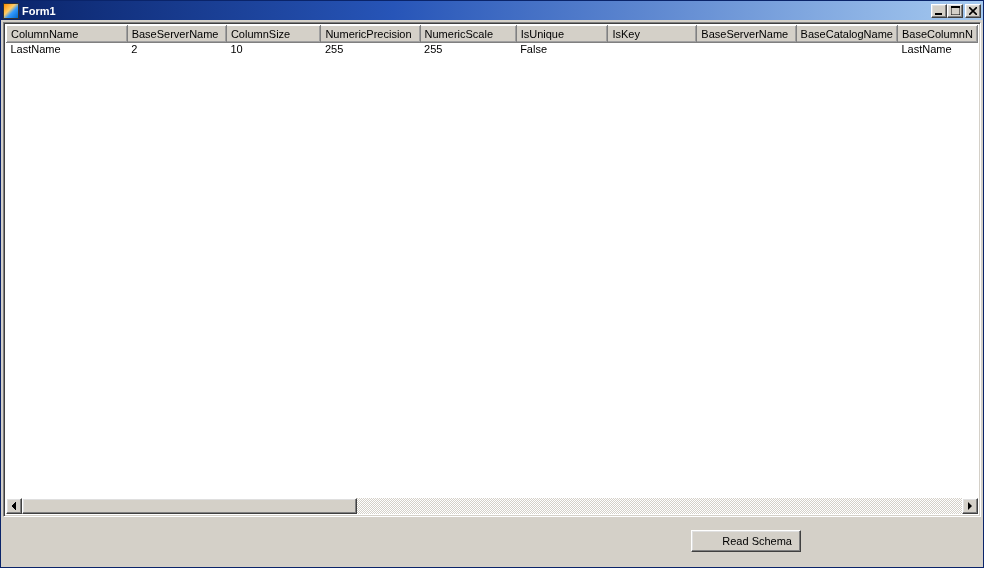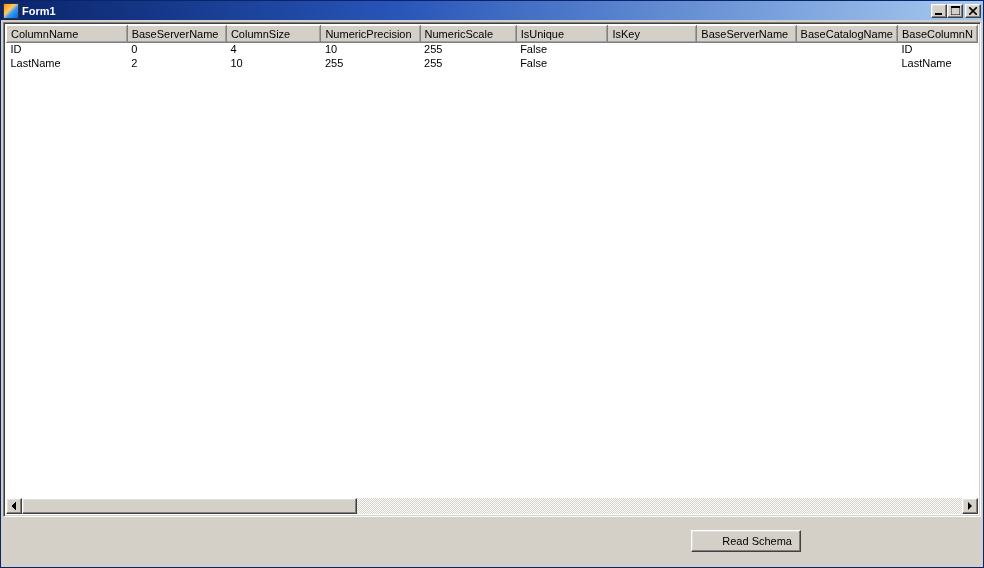--- a/index.html
+++ b/index.html
@@ -204,32 +204,20 @@
                   <th style="width: 100px;">NumericPrecision</th>
                   <th style="width: 100px;">NumericScale</th>
                   <th style="width: 100px;">IsUnique</th>
                   <th style="width: 100px;">IsKey</th>
                   <th style="width: 100px;">BaseServerName</th>
                   <th style="width: 100px;">BaseCatalogName</th>
                   <th style="width: 80px;">BaseColumnN</th>
                 </tr>
               </thead>
             <tbody id="lv-body">
-                <tr>
-                  <td style="width: 130px;">ID</td>
-                  <td style="width: 100px;">0</td>
-                  <td style="width: 100px;">4</td>
-                  <td style="width: 100px;">10</td>
-                  <td style="width: 100px;">255</td>
-                  <td style="width: 100px;">False</td>
-                  <td style="width: 100px;"></td>
-                  <td style="width: 100px;"></td>
-                  <td style="width: 100px;"></td>
-                  <td style="width: 80px;">ID</td>
-                </tr>
                 <tr>
                   <td style="width: 130px;">LastName</td>
                   <td style="width: 100px;">2</td>
                   <td style="width: 100px;">10</td>
                   <td style="width: 100px;">255</td>
                   <td style="width: 100px;">255</td>
                   <td style="width: 100px;">False</td>
                   <td style="width: 100px;"></td>
                   <td style="width: 100px;"></td>
                   <td style="width: 100px;"></td>

